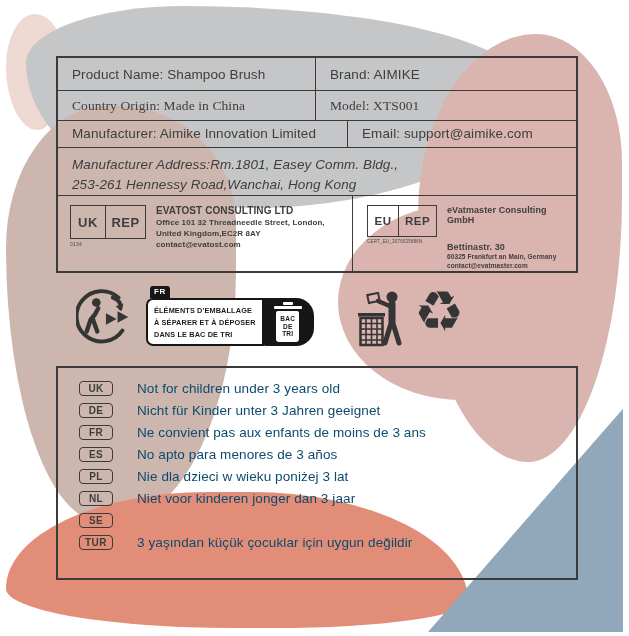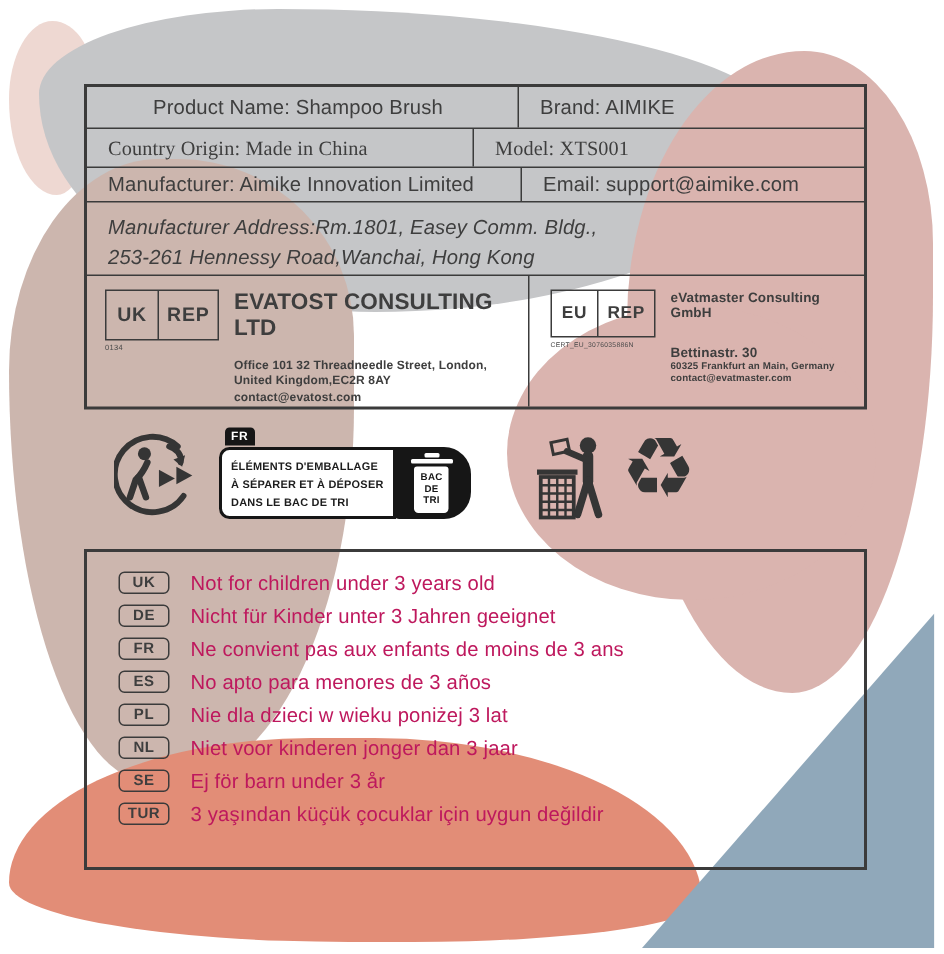--- a/index.html
+++ b/index.html
@@ -20,38 +20,38 @@
     border-radius:50%;}
   .blob-coral{left:6px; top:492px; width:462px; height:136px; background:#e28d77;
     border-radius:48% 52% 46% 54% / 78% 88% 22% 32%;}
   .blob-blue{left:428px; top:392px; width:195px; height:240px; background:#90a8ba;
     clip-path:polygon(0 100%, 100% 7%, 100% 100%);}
 
   .tbl{position:absolute; z-index:2; border:2px solid #3b3b3b; box-sizing:border-box; background:transparent;}
   .main-tbl{left:56px; top:56px; width:522px; height:217px; display:flex; flex-direction:column;}
   .trow{display:flex; border-top:1.6px solid #3b3b3b; box-sizing:border-box;}
   .trow:first-child{border-top:none;}
-  .r1{height:37px;margin-left:30px;} .r2{height:34px;font-family:Liberation Serif, serif;} .r3{height:31px;} .r4{height:49px;font-style:italic;} .r5{flex:1;}
+  .r1{height:37px;} .r2{height:34px;font-family:Liberation Serif, serif;} .r3{height:31px;} .r4{height:49px;font-style:italic;} .r5{flex:1;}
   .cell{display:flex; align-items:center; padding-left:14px; font-size:13.5px; letter-spacing:.1px; box-sizing:border-box;}
   .cl{width:257px;} .cl3{width:289px;} .cl5{width:294px;}
   .cr{flex:1; border-left:1.6px solid #3b3b3b;}
   .addr{display:block; padding:7px 14px 0 14px; font-size:13.5px; line-height:1.5; letter-spacing:.1px;}
 
   .rep{display:flex; align-items:flex-start; padding:9px 6px 0 12px; box-sizing:border-box;}
   .rep-badge-col{display:flex; flex-direction:column;}
   .rep-badge{display:flex; border:1.6px solid #3b3b3b;}
   .rep-badge span{display:flex; align-items:center; justify-content:center;
     font-weight:bold; font-size:13px; letter-spacing:.5px; color:#3e3e3e; box-sizing:border-box;}
   .uk-badge span:first-child{width:34px; height:32px;}
   .uk-badge span:last-child{width:40px; height:32px; border-left:1.6px solid #3b3b3b;}
   .eu-badge span:first-child{width:30px; height:30px; font-size:11.5px;}
   .eu-badge span:last-child{width:38px; height:30px; border-left:1.6px solid #3b3b3b; font-size:11.5px;}
   .tiny-code{font-size:5px; margin-top:2px; color:#4a4a4a; letter-spacing:.2px;}
   .rep-text{margin-left:10px; color:#3e3e3e;}
-  .rep-name{font-size:15px; font-weight:bold; margin-bottom:12px;}
+  .rep-name{font-size:10px; font-weight:bold; margin-bottom:2px;}
   .rep-line{font-size:8px; font-weight:bold; line-height:1.35;}
   .eu .rep-name{font-size:9px; margin-bottom:17px;}
   .eu .rep-line2{font-size:9px; font-weight:bold; margin-bottom:1px;}
   .eu .rep-line{font-size:6.5px;}
 
   .icons-row{position:absolute; z-index:2; left:0; top:0; width:629px; height:0;}
   .triman{position:absolute; left:76px; top:287px;}
   .tidyman{position:absolute; left:356px; top:290px;}
   .mobius{position:absolute; left:414px; top:284px; font-size:56px; line-height:1; color:#353535;}
 
@@ -68,21 +68,21 @@
   .bin-lid{width:28px; height:3.5px; background:#fff; border-radius:1px; margin-bottom:1.5px;}
   .bin-body{width:23px; height:31px; background:#fff; border-radius:2px 2px 3px 3px;
     display:flex; flex-direction:column; align-items:center; justify-content:center;
     font-size:6.5px; font-weight:bold; color:#161616; line-height:1.15; letter-spacing:.2px;}
 
   .warn-tbl{left:56px; top:366px; width:522px; height:214px; padding-top:9px;}
   .warn-row{display:flex; align-items:center; height:22.1px;}
   .chip{margin-left:21px; border:1.7px solid #3b3b3b; border-radius:4px; font-size:10px;
     font-weight:bold; letter-spacing:.4px; color:#3e3e3e; padding:1px 5px; min-width:22px;
     text-align:center; box-sizing:content-box;}
-  .warn-text{margin-left:14px; font-size:13.5px; letter-spacing:.1px; color:#be185d;}
+  .warn-text{margin-left:24px; font-size:13.5px; letter-spacing:.1px; color:#0c4a6e;}
 
   svg .st{stroke:#353535; fill:none; stroke-linecap:round;}
   svg .fl{fill:#353535;}
 </style>
 </head>
 <body>
 
 <div class="page">
 
   <div class="blob blob-palepink"></div>
@@ -215,21 +215,20 @@
     <div class="warn-row">
       <span class="chip">PL</span>
       <span class="warn-text">Nie dla dzieci w wieku poniżej 3 lat</span>
     </div>
     <div class="warn-row">
       <span class="chip">NL</span>
       <span class="warn-text">Niet voor kinderen jonger dan 3 jaar</span>
     </div>
     <div class="warn-row">
       <span class="chip">SE</span>
-      <span class="warn-text">Ej för barn under 3 år</span>
     </div>
     <div class="warn-row">
       <span class="chip">TUR</span>
       <span class="warn-text">3 yaşından küçük çocuklar için uygun değildir</span>
     </div>
   </div>
 
 </div>
 
 </body></html>

